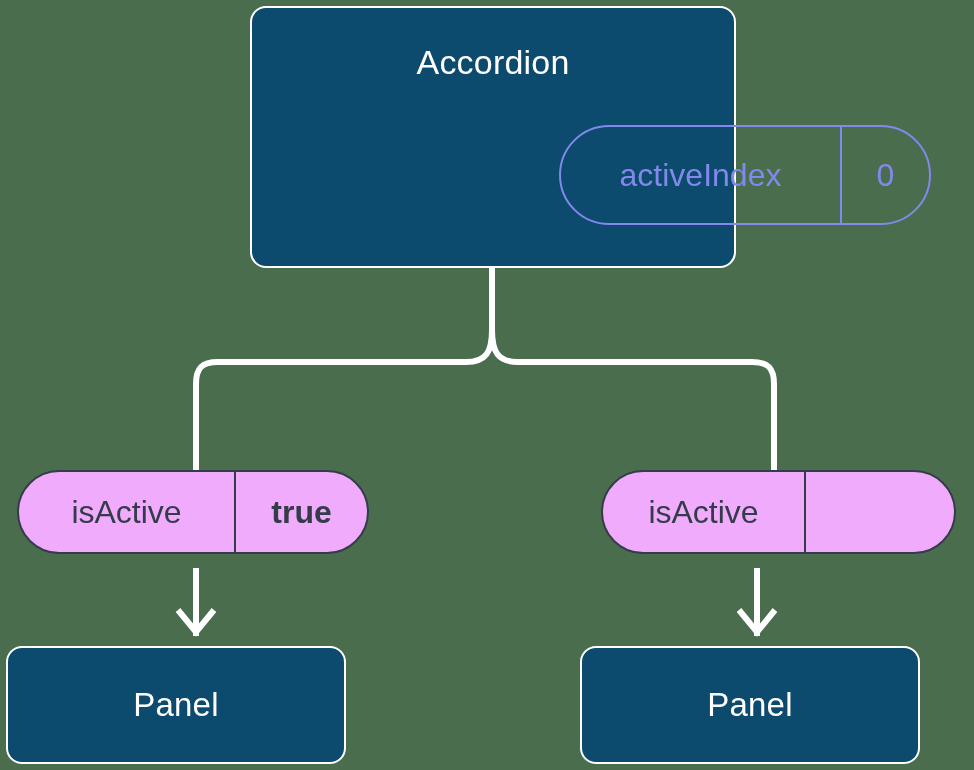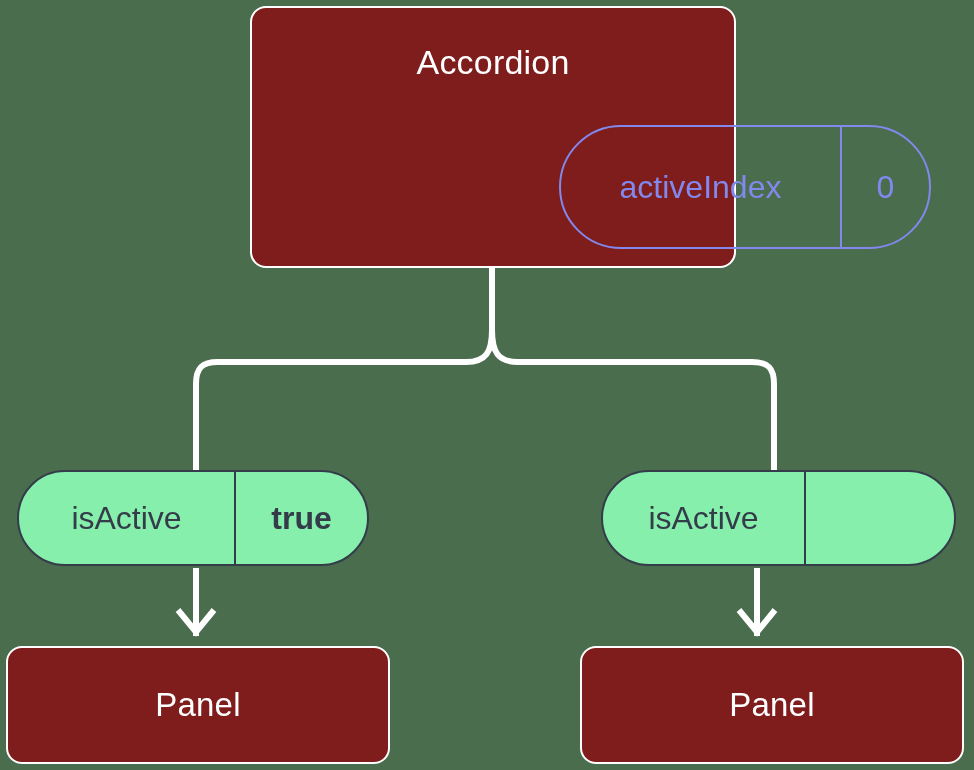--- a/index.html
+++ b/index.html
@@ -25,37 +25,37 @@
     top: 0;
     width: 974px;
     height: 770px;
     pointer-events: none;
   }
 
   
   .node-card {
     position: absolute;
     box-sizing: border-box;
-    background: #7f1d1d;
+    background: #0c4a6e;
     border: 2px solid #ffffff;
     border-radius: 16px;
     display: flex;
     flex-direction: column;
     align-items: center;
   }
   .node-card.root {
     left: 250px;
     top: 6px;
     width: 486px;
     height: 262px;
     justify-content: flex-start;
     padding-top: 36px;
   }
   .node-card.leaf {
-    width: 384px;
+    width: 340px;
     height: 118px;
     justify-content: center;
     top: 646px;
   }
   .node-card.leaf.left  { left: 6px; }
   .node-card.leaf.right { left: 580px; }
 
   .node-title {
     color: #ffffff;
     font-size: 34px;
@@ -83,41 +83,41 @@
     justify-content: center;
     white-space: nowrap;
     line-height: 1;
   }
 
   
   .pill.outlined {
     left: 307px;
     top: 117px;
     width: 372px;
-    height: 124px;
+    height: 100px;
     border: 2px solid #8288ec;
     background: transparent;
   }
   .pill.outlined .pill-key {
     width: 279px;
     color: #8288ec;
     font-size: 32px;
     border-right: 2px solid #8288ec;
   }
   .pill.outlined .pill-val {
     flex: 1;
     color: #8288ec;
     font-size: 32px;
   }
 
   
   .pill.solid {
     top: 470px;
-    height: 96px;
-    background: #86efac;
+    height: 84px;
+    background: #f0abfc;
     border: 2px solid #343b49;
   }
   .pill.solid.left  { left: 17px;  width: 352px; }
   .pill.solid.right { left: 601px; width: 355px; }
 
   .pill.solid .pill-key {
     color: #343b49;
     font-size: 32px;
     border-right: 2px solid #343b49;
   }

